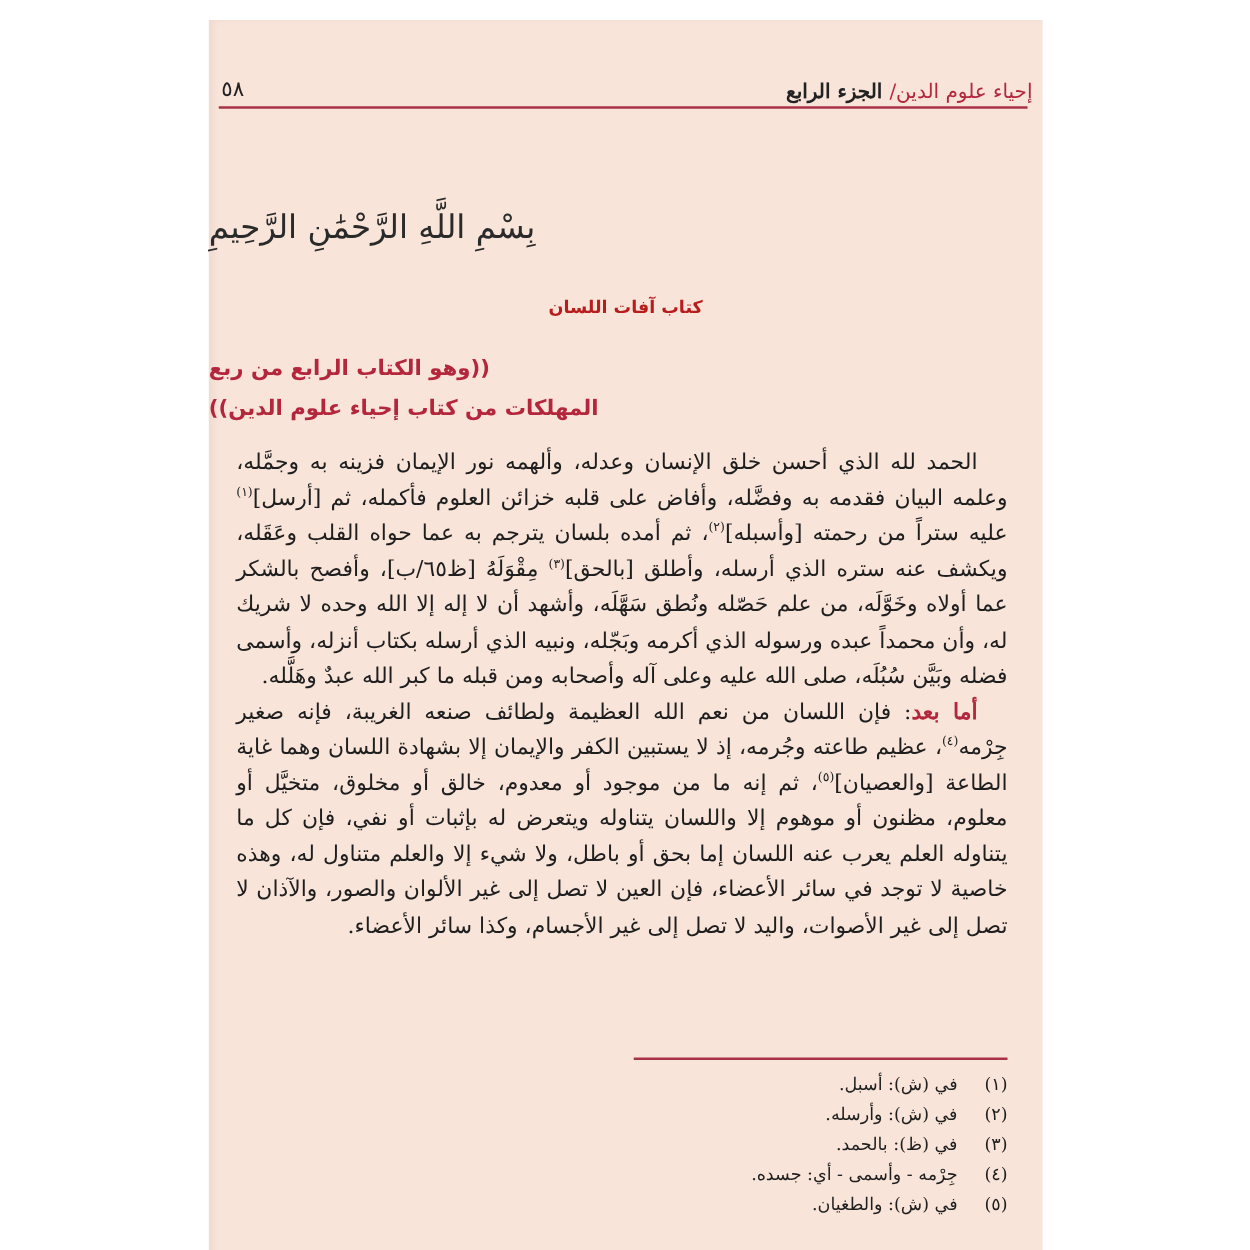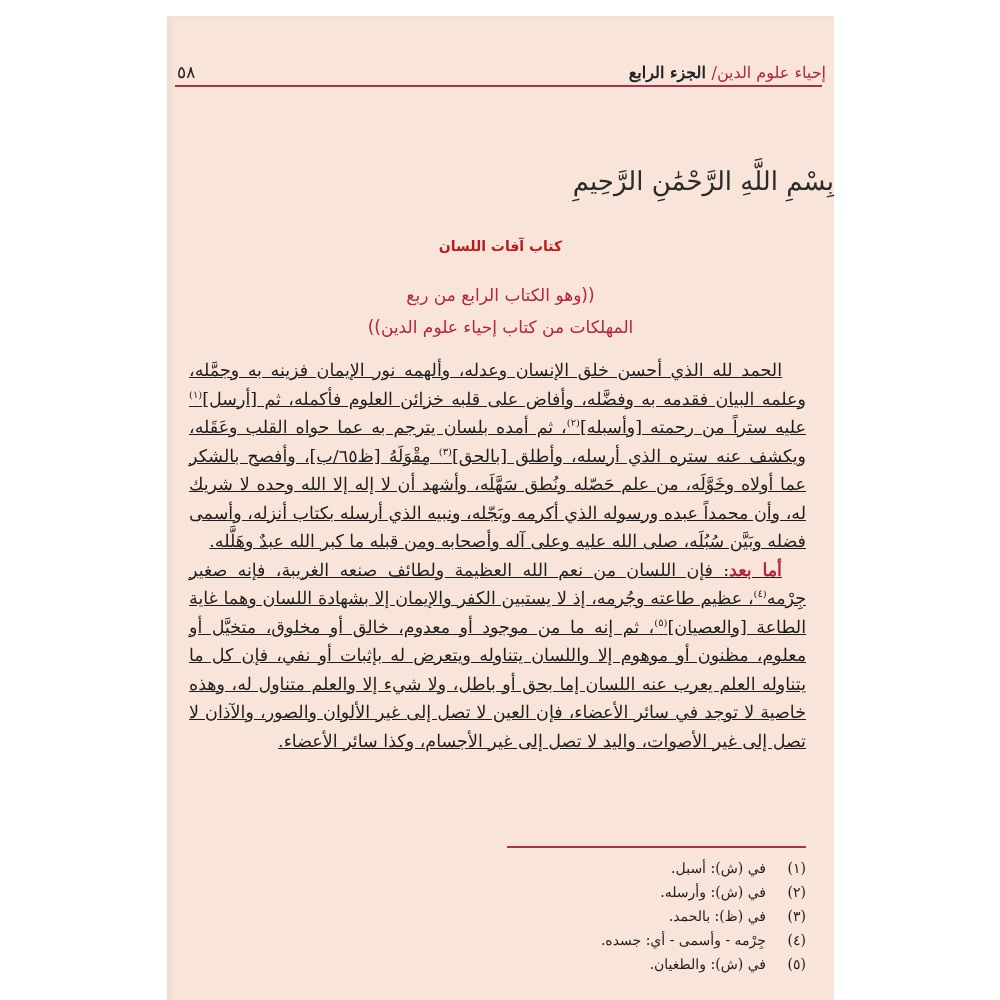--- a/index.html
+++ b/index.html
@@ -16,37 +16,37 @@
       display:flex; flex-direction:row-reverse; justify-content:space-between; align-items:flex-end;
       direction:rtl;
     }
     .page-number { font-size:17px; color:#222; margin-right:10px; }
     .running-title { font-size:16px; font-weight:bold; color:#222; margin-left:0px;text-align:center; }
     .running-title .red { color:#b3263c; font-weight:normal; }
     .header-rule {
       position:absolute; left:8px; right:12px; top:69px; height:2px; background:#a8324a;
     }
     .basmala {
-      position:absolute; left:0; right:0; top:150px; text-align:right;
+      position:absolute; left:0; right:0; top:150px; text-align:left;
       font-size:26px; color:#2a2a2a; direction:rtl; letter-spacing:1px;
     }
     .book-title {
       position:absolute; left:0; right:0; top:222px; text-align:center;
       font-family:"DejaVu Sans", sans-serif; font-weight:bold; font-size:14px; color:#b91c1c; direction:rtl;
     }
     .subtitle {
-      position:absolute; left:0; right:0; top:263px; text-align:center;
-      font-family:"DejaVu Sans", sans-serif; font-weight:normal; font-size:17px; color:#b3263c; direction:rtl; line-height:32px;
+      position:absolute; left:0; right:0; top:263px; text-align:left;
+      font-family:"DejaVu Sans", sans-serif; font-weight:bold; font-size:17px; color:#b3263c; direction:rtl; line-height:32px;
     }
     .body-text {
       position:absolute; left:22px; right:28px; top:340px;
       direction:rtl; text-align:justify; text-align-last:right;
       font-size:17.5px; line-height:28.5px; color:#1e1e1e;
     }
-    .body-text p { margin:0; text-indent:24px;text-decoration:underline; }
+    .body-text p { margin:0; text-indent:24px; }
     .body-text .lead { color:#b3263c; font-weight:bold; }
     sup { font-size:10px; line-height:0; }
     .fn-rule {
       position:absolute; left:340px; right:28px; top:830px; height:2px; background:#a8324a;
     }
     .footnotes {
       position:absolute; right:28px; top:840px; width:360px; direction:rtl;
       font-size:14px; line-height:24px; color:#1e1e1e;
     }
     .fn { display:flex; flex-direction:row; }

